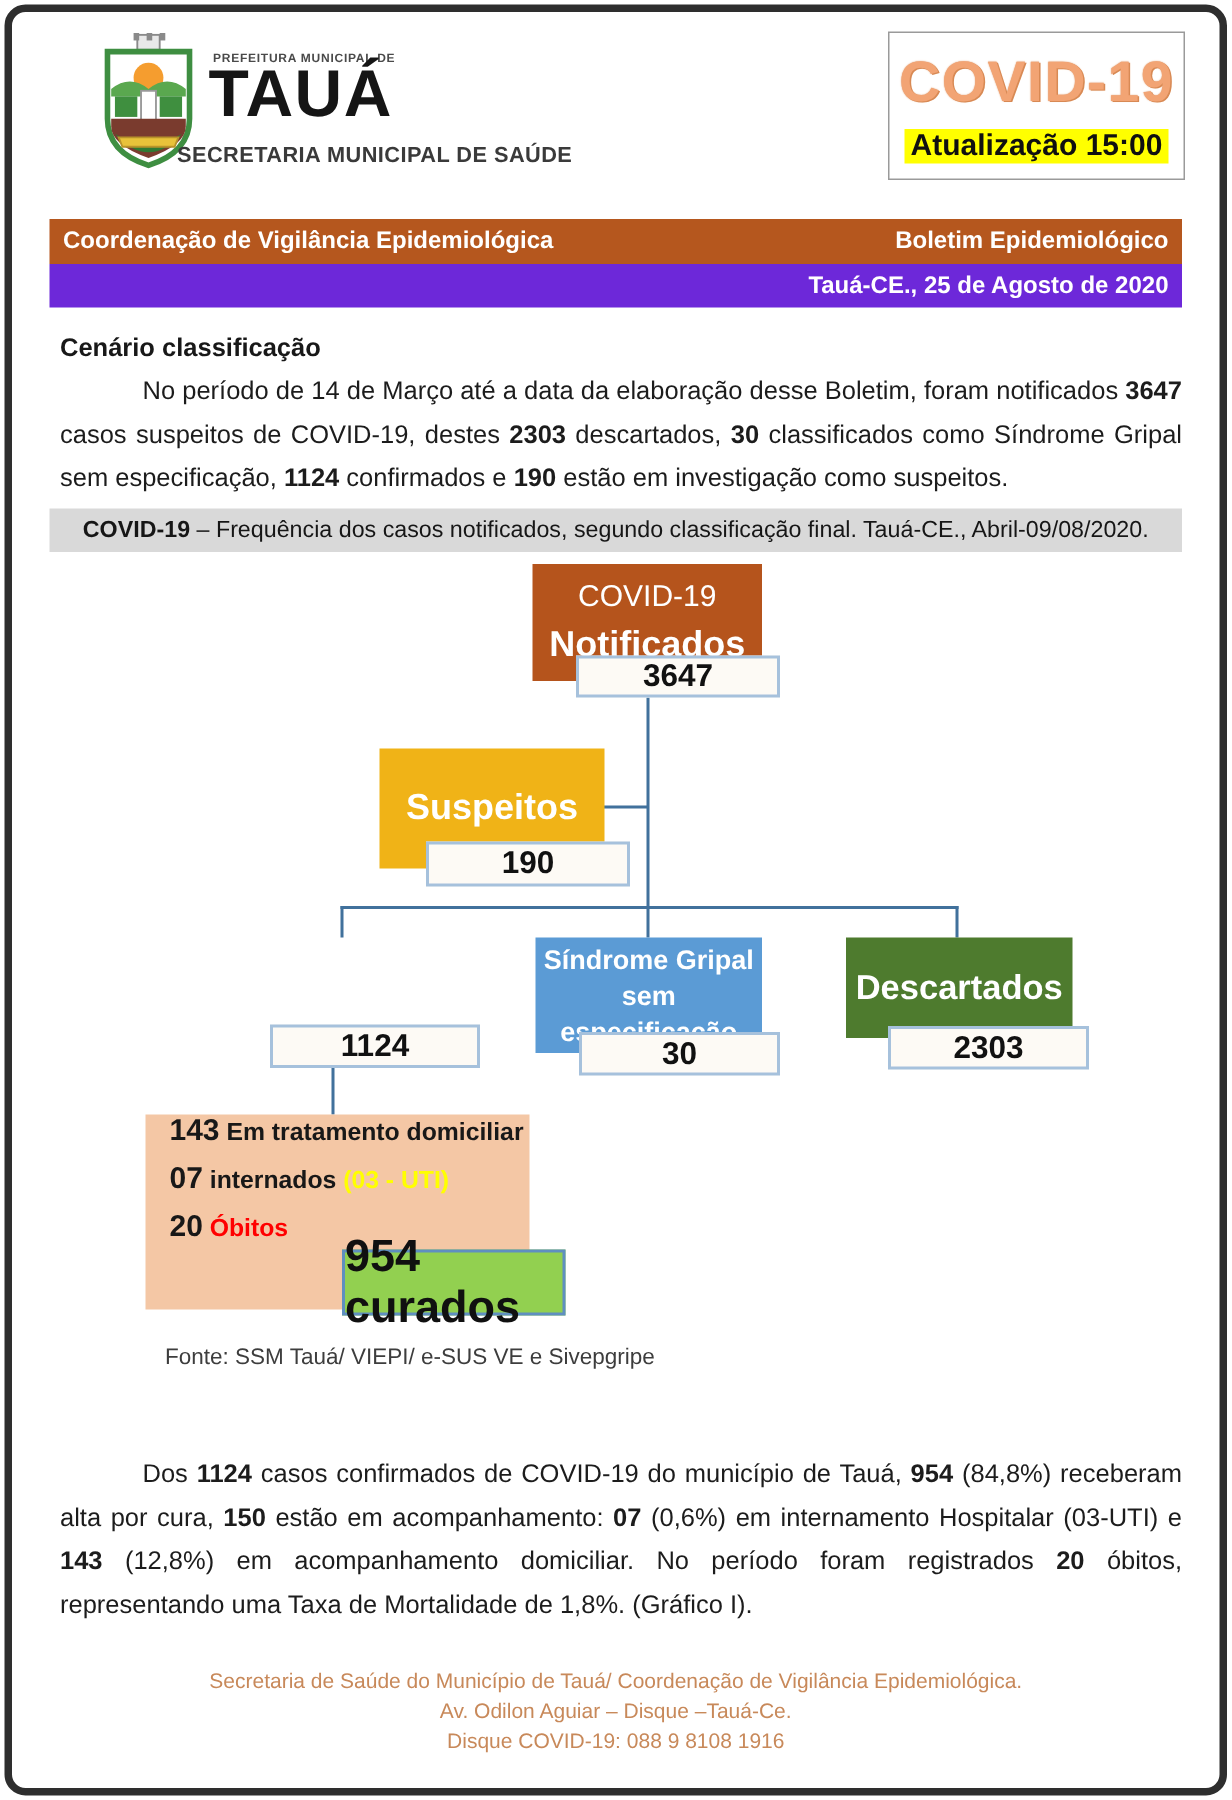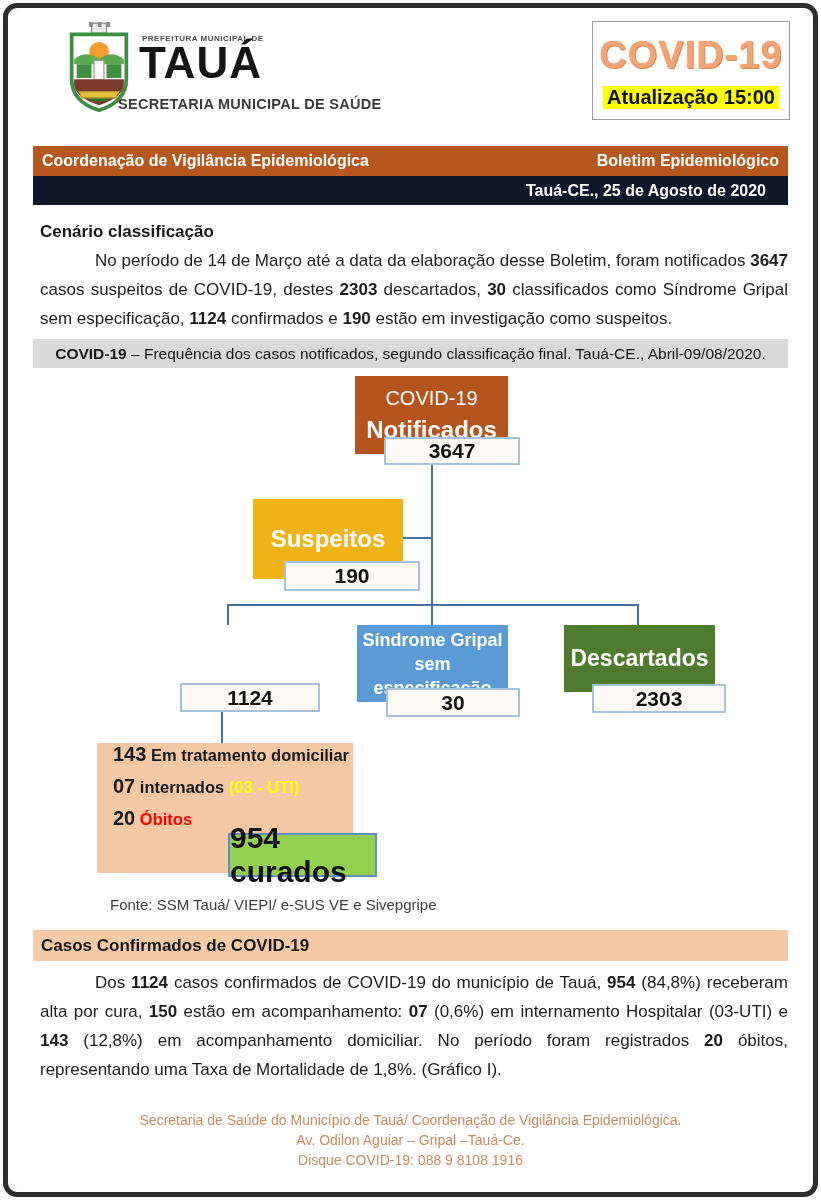--- a/index.html
+++ b/index.html
@@ -16,23 +16,23 @@
   .badge{position:absolute;left:592px;top:21px;width:196px;height:97px;border:1px solid #9a9a9a;background:#fff;text-align:center;}
   .badge-title{margin-top:12px;font-size:38px;font-weight:800;color:#f2a474;
                text-shadow:0 0 1px #d88a55, 1px 1px 0 #d88a55;letter-spacing:1px;}
   .badge-update{display:inline-block;margin-top:9px;background:#ffff00;color:#101010;
                 font-size:20px;font-weight:700;padding:0 4px;}
 
   
   .bar1{position:absolute;left:33px;top:146px;width:755px;height:30px;background:#b5571e;
         color:#fff;font-weight:700;font-size:16px;display:flex;justify-content:space-between;
         align-items:center;padding:0 9px;box-sizing:border-box;}
-  .bar2{position:absolute;left:33px;top:176px;width:755px;height:29px;background:#0f172a;
+  .bar2{position:absolute;left:33px;top:176px;width:755px;height:29px;background:#6d28d9;
         color:#fff;font-weight:700;font-size:16px;display:flex;justify-content:flex-end;
-        align-items:center;padding:0 22px;box-sizing:border-box;}
+        align-items:center;padding:0 9px;box-sizing:border-box;}
 
   .h1{position:absolute;left:40px;top:222px;font-size:17px;font-weight:700;color:#181818;}
   .para{position:absolute;left:40px;width:748px;font-size:17px;line-height:29px;color:#1c1c1c;
         text-align:justify;text-indent:55px;}
   .p1{top:246px;}
   .p2{top:968px;}
 
   .graybar{position:absolute;left:33px;top:339px;width:755px;height:29px;background:#d9d9d9;
            font-size:15.5px;color:#161616;display:flex;align-items:center;justify-content:center;}
 
@@ -151,23 +151,20 @@
       <span class="num">07</span><span class="txt"> internados </span><span class="txt hl-yellow">(03 - UTI)</span>
     </div>
     <div class="row">
       <span class="num">20</span><span class="txt hl-red"> Óbitos</span>
     </div>
   </div>
   <div class="cured">954 curados</div>
 
   <div class="fonte">Fonte: SSM Tauá/ VIEPI/ e-SUS VE e Sivepgripe</div>
 
-  <div class="secbar">
-    <span>Casos Confirmados de COVID-19</span>
-  </div>
   <div class="para p2"><span>Dos </span><span style="font-weight: 700;">1124</span><span> casos confirmados de COVID-19 do município de Tauá, </span><span style="font-weight: 700;">954</span><span> (84,8%) receberam alta por cura, </span><span style="font-weight: 700;">150</span><span> estão em acompanhamento: </span><span style="font-weight: 700;">07</span><span> (0,6%) em internamento Hospitalar (03-UTI) e </span><span style="font-weight: 700;">143</span><span> (12,8%) em acompanhamento domiciliar. No período foram registrados </span><span style="font-weight: 700;">20</span><span> óbitos, representando uma Taxa de Mortalidade de 1,8%.  (Gráfico I).</span></div>
 
   <div class="footer">
     <div>Secretaria de Saúde do Município de Tauá/ Coordenação de Vigilância Epidemiológica.</div>
-    <div>Av. Odilon Aguiar – Gripal –Tauá-Ce.</div>
+    <div>Av. Odilon Aguiar – Disque –Tauá-Ce.</div>
     <div>Disque COVID-19: 088 9 8108 1916</div>
   </div>
 </div>
 
 </body></html>

